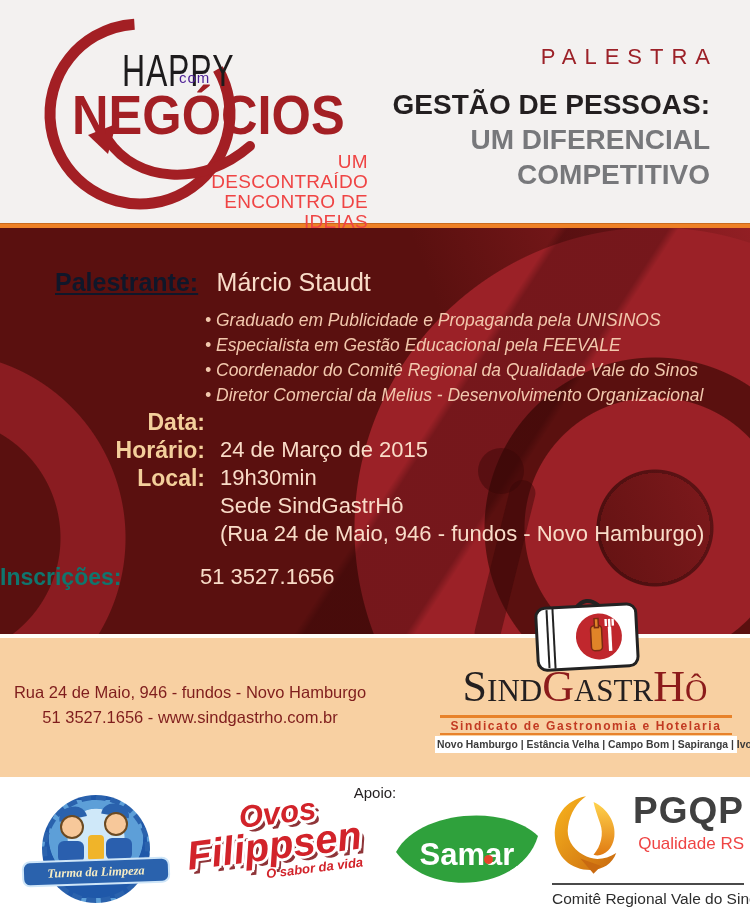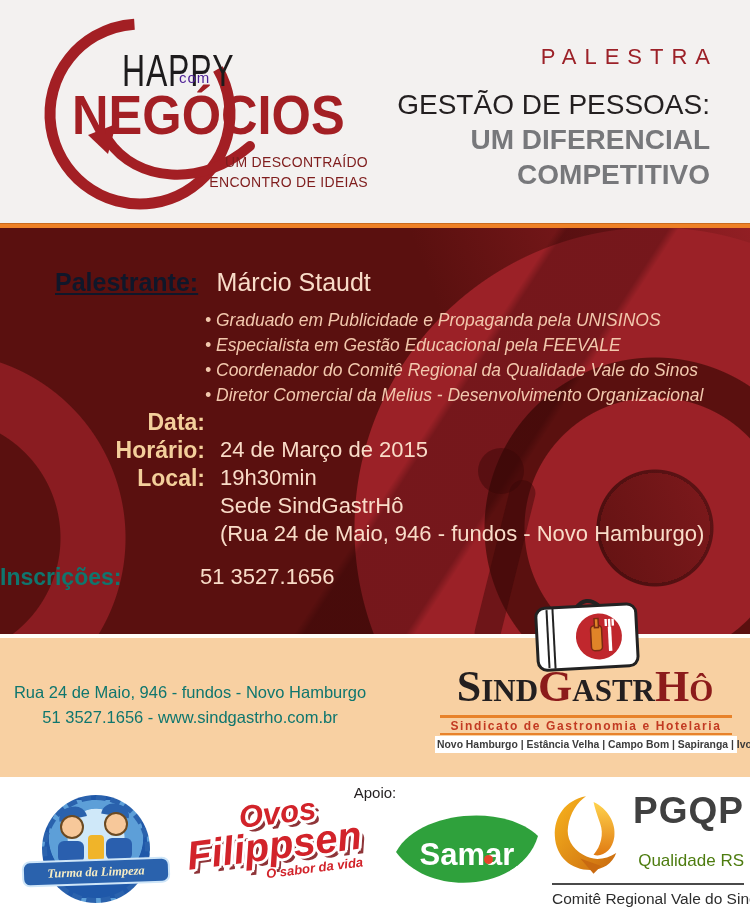--- a/index.html
+++ b/index.html
@@ -27,50 +27,50 @@
   .bg-line{left:0;top:634px;width:750px;height:4px;background:#fffdf8;}
   .bg-peach{left:0;top:638px;width:750px;height:139px;background:#f8d0a2;}
 
   
   .logo-svg{left:40px;top:8px;}
   .happy-word{left:122px;top:46px;font-size:40px;font-weight:500;color:#1d1b1c;
     letter-spacing:1px;transform:scale(0.80,1.12);transform-origin:left top;}
   .com-word{left:179px;top:69px;font-size:15px;font-weight:500;color:#4c1d95;letter-spacing:1px;}
   .negocios-word{left:72px;top:82px;font-size:55px;font-weight:600;color:#a31f24;
     letter-spacing:0;transform:scale(0.92,1.02);transform-origin:left top;white-space:nowrap;}
-  .logo-tagline{left:198px;top:152px;width:170px;text-align:right;color:#7f1d1d;
-    font-size:14px;font-weight:500;line-height:20px;letter-spacing:0.3px;}
+  .logo-tagline{left:198px;top:152px;width:170px;text-align:right;color:#ef4444;
+    font-size:19px;font-weight:500;line-height:20px;letter-spacing:0.3px;}
 
   
   .title-block{right:40px;top:44px;text-align:right;margin-left:46px;}
   .kicker{font-size:22px;font-weight:500;color:#9c2128;letter-spacing:8px;margin-right:-8px;margin-bottom:17px;}
-  .title-l1{font-size:28px;font-weight:400;color:#231f20;line-height:35px;}
+  .title-l1{font-size:28px;font-weight:700;color:#231f20;line-height:35px;}
   .title-l2,.title-l3{font-size:28px;font-weight:800;color:#77787b;line-height:35px;}
 
   
   .speaker-row{left:55px;top:268px;white-space:nowrap;}
   .speaker-label{font-size:25px;font-weight:700;color:#0f172a;text-decoration:underline;}
   .speaker-name{font-size:25px;color:#f9dcc8;margin-left:14px;}
   .bullets{left:205px;top:308px;}
   .bullet{font-size:17.5px;font-style:italic;color:#f2c8ad;line-height:25px;white-space:nowrap;}
   .bullet::before{content:"• ";}
   .schedule{left:0;top:408px;}
   .sched-row{display:flex;line-height:28px;margin-left:20px;}
   .sched-label{width:185px;text-align:right;font-size:23px;font-weight:700;color:#f3cf9b;}
   .sched-value{margin-left:15px;font-size:22px;color:#f9dcc8;white-space:nowrap;}
   .inscricoes{left:0;top:563px;display:flex;line-height:28px;}
   .insc-label{width:185px;text-align:left;font-size:23px;font-weight:700;color:#0f766e;}
   .insc-value{margin-left:15px;font-size:22px;color:#f9dcc8;}
 
   
-  .address-block{left:0;top:680px;width:380px;text-align:center;color:#0f766e;
+  .address-block{left:0;top:680px;width:380px;text-align:center;color:#7f1d1d;
     font-size:16.5px;line-height:25px;}
   .suitcase{left:533px;top:594px;}
   .sind-wordmark{left:435px;top:664px;width:300px;text-align:center;white-space:nowrap;
-    font-family:"Liberation Serif",serif;font-variant:small-caps;font-size:44px;line-height:46px;font-weight:bold;}
+    font-family:"Liberation Serif",serif;font-variant:small-caps;font-size:44px;line-height:46px;}
   .sind-black{color:#231f20;} .sind-red{color:#8c1b1b;}
   .sind-rule-top{left:440px;top:715px;width:292px;height:3px;background:#e8822a;}
   .sind-subtitle{left:440px;top:719px;width:292px;text-align:center;font-size:12px;font-weight:700;
     letter-spacing:1.6px;color:#c23a22;white-space:nowrap;}
   .sind-rule-bottom{left:440px;top:733px;width:292px;height:2px;background:#e8822a;}
   .sind-cities{left:435px;top:736px;width:302px;background:#ffffff;padding:3px 2px;
     text-align:center;font-size:10.4px;font-weight:700;color:#3c3c3c;white-space:nowrap;}
 
   
   .apoio{left:0;top:784px;width:750px;text-align:center;font-size:15px;color:#231f20;}
@@ -108,21 +108,21 @@
     font-size:31px;font-weight:700;color:#fff;letter-spacing:0;}
   .samar-dot{position:absolute;left:92px;top:52px;width:9px;height:9px;border-radius:50%;background:#e8442a;}
   .samar-sub{position:absolute;right:12px;bottom:20px;transform:rotate(-36deg);
     font-size:7px;font-weight:700;color:#fff;letter-spacing:1px;}
 
   
   .pgqp{left:552px;top:792px;width:192px;height:122px;}
   .pgqp-top{display:flex;align-items:flex-start;}
   .pgqp-col{margin-left:8px;text-align:right;flex:1;}
   .pgqp-name{font-size:37px;font-weight:800;color:#404040;line-height:1.05;letter-spacing:1px;}
-  .pgqp-sub{font-size:17px;color:#4d7c0f;margin-top:20px;}
+  .pgqp-sub{font-size:17px;color:#ef4444;margin-top:3px;}
   .pgqp-rule{border-top:2px solid #4a4a4a;margin:7px 0 5px;}
   .pgqp-committee{font-size:15.5px;color:#2d2d2d;text-align:center;white-space:nowrap;}
 </style>
 </head>
 <body>
 
 <div class="poster">
 
   <div class="abs bg-header"></div>
   <div class="abs bg-orange"></div>

